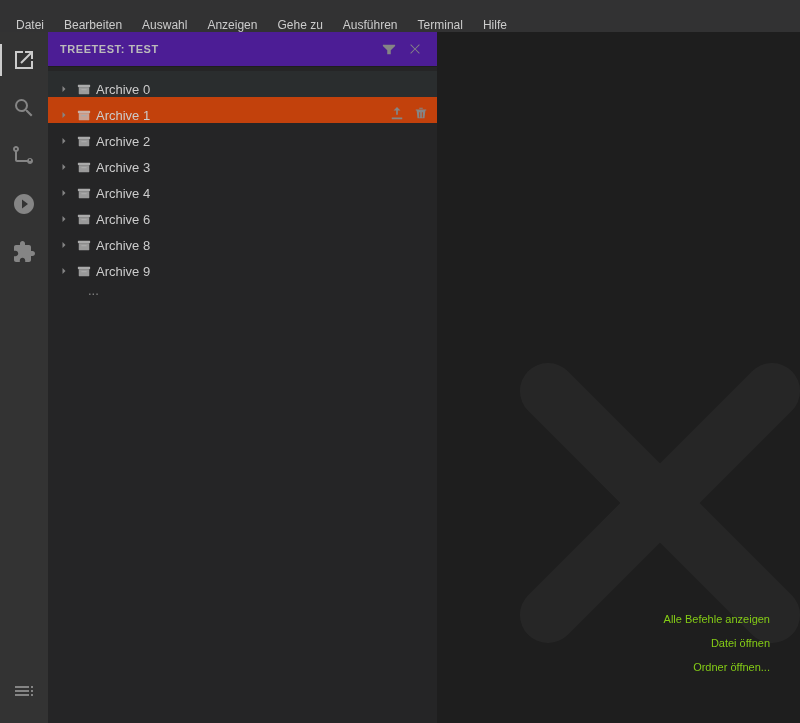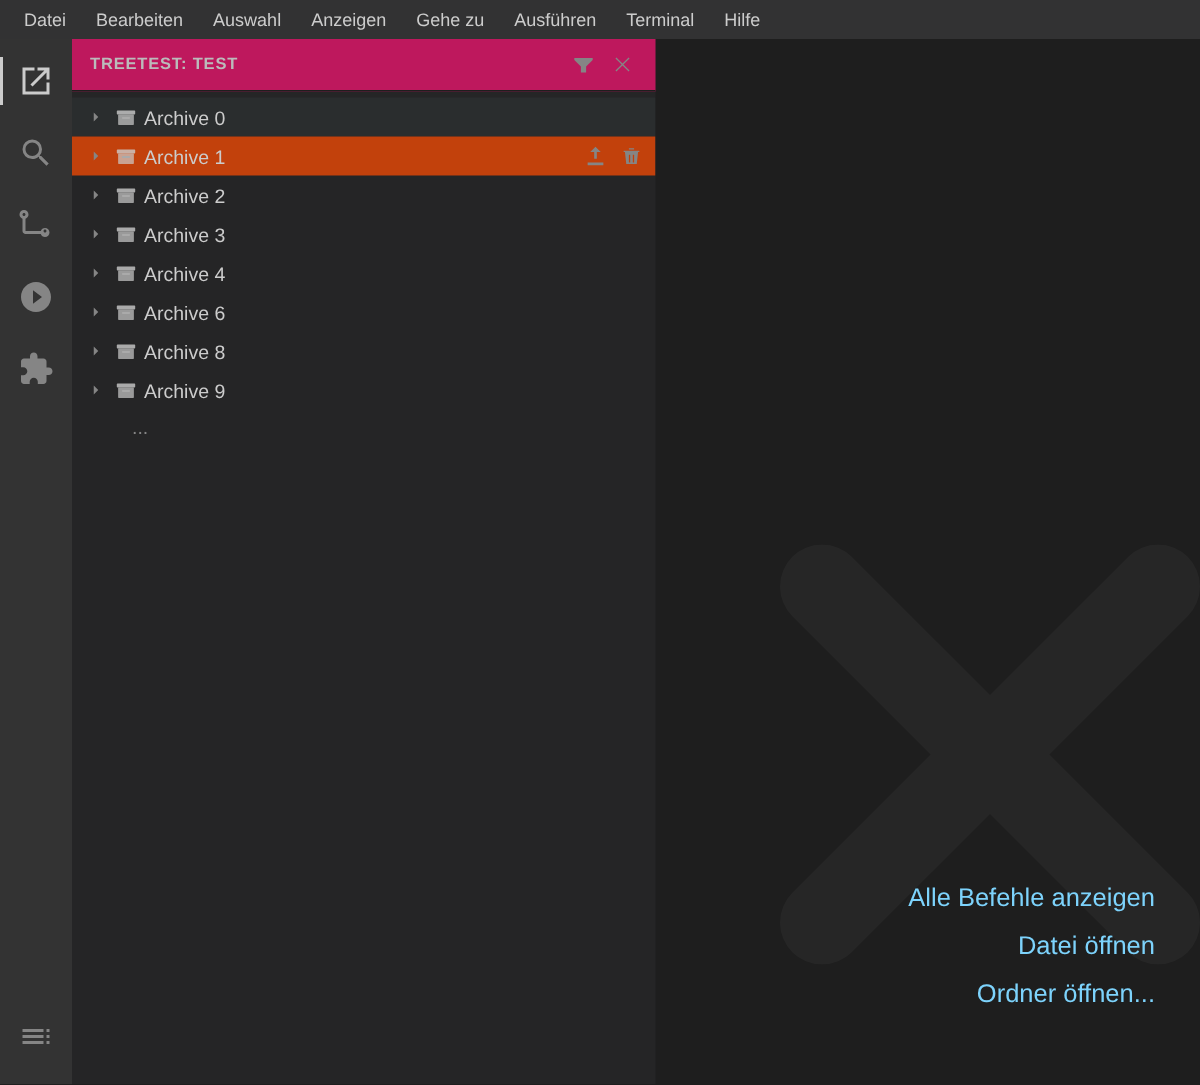--- a/index.html
+++ b/index.html
@@ -14,21 +14,21 @@
       display: flex;
       flex-direction: column;
     }
 
     
     .menubar {
       display: flex;
       background: #323233;
       height: 26px;
       align-items: flex-start;
-      padding: 4px 8px;
+      padding: 16px 8px;
       gap: 4px;
       flex-shrink: 0;
     }
     .menu-item {
       padding: 2px 8px;
       font-size: 12px;
       color: #cccccc;
       cursor: pointer;
       border-radius: 3px;
     }
@@ -87,21 +87,21 @@
       flex-shrink: 0;
       border-right: 1px solid #1e1e1e;
     }
 
     
     .panel-header {
       display: flex;
       align-items: center;
       justify-content: space-between;
       padding: 8px 12px;
-      background: #be185d;
+      background: #4c1d95;
       border-bottom: 1px solid #1e1e1e;
       height: 35px;
       flex-shrink: 0;
     }
     .panel-title {
       font-size: 11px;
       font-weight: 700;
       text-transform: uppercase;
       letter-spacing: 0.05em;
       color: #bbbbbb;
@@ -123,21 +123,21 @@
     }
 
     
     .tree-list {
       flex: 1;
       overflow-y: auto;
       padding: 4px 0;
     }
     .tree-item {
       display: flex;
-      align-items: center;
+      align-items: flex-end;
       height: 26px;
       padding-left: 8px;
       cursor: pointer;
       position: relative;
       color: #cccccc;
     }
 
     .tree-item .item-actions {
       display: none;
       margin-left: auto;
@@ -213,22 +213,22 @@
     .editor-actions {
       position: absolute;
       bottom: 50px;
       right: 30px;
       display: flex;
       flex-direction: column;
       gap: 12px;
       align-items: flex-end;
     }
     .editor-action-btn {
-      color: #7dd3fc;
-      font-size: 17px;
+      color: #84cc16;
+      font-size: 11px;
       cursor: pointer;
     }
   </style>
 </head>
 <body>
 
 <div class="menubar">
   <div class="menu-item">Datei</div>
   <div class="menu-item">Bearbeiten</div>
   <div class="menu-item">Auswahl</div>

